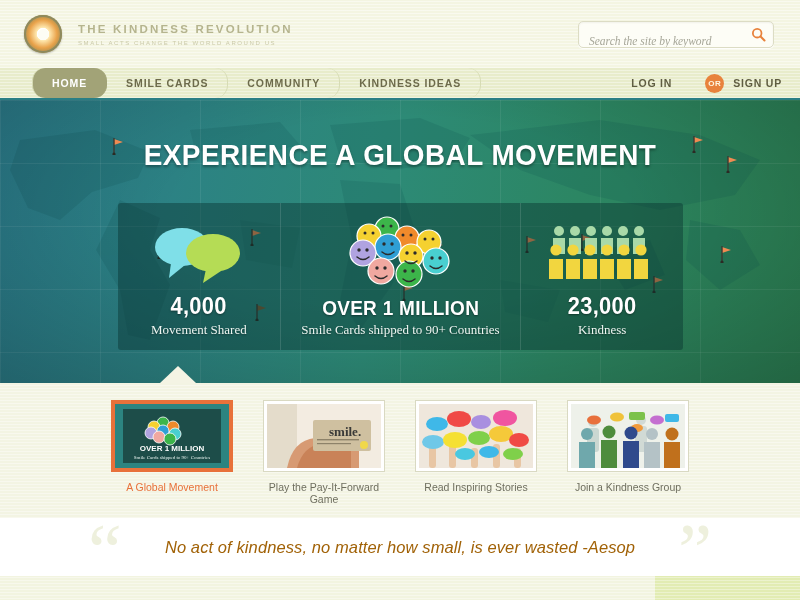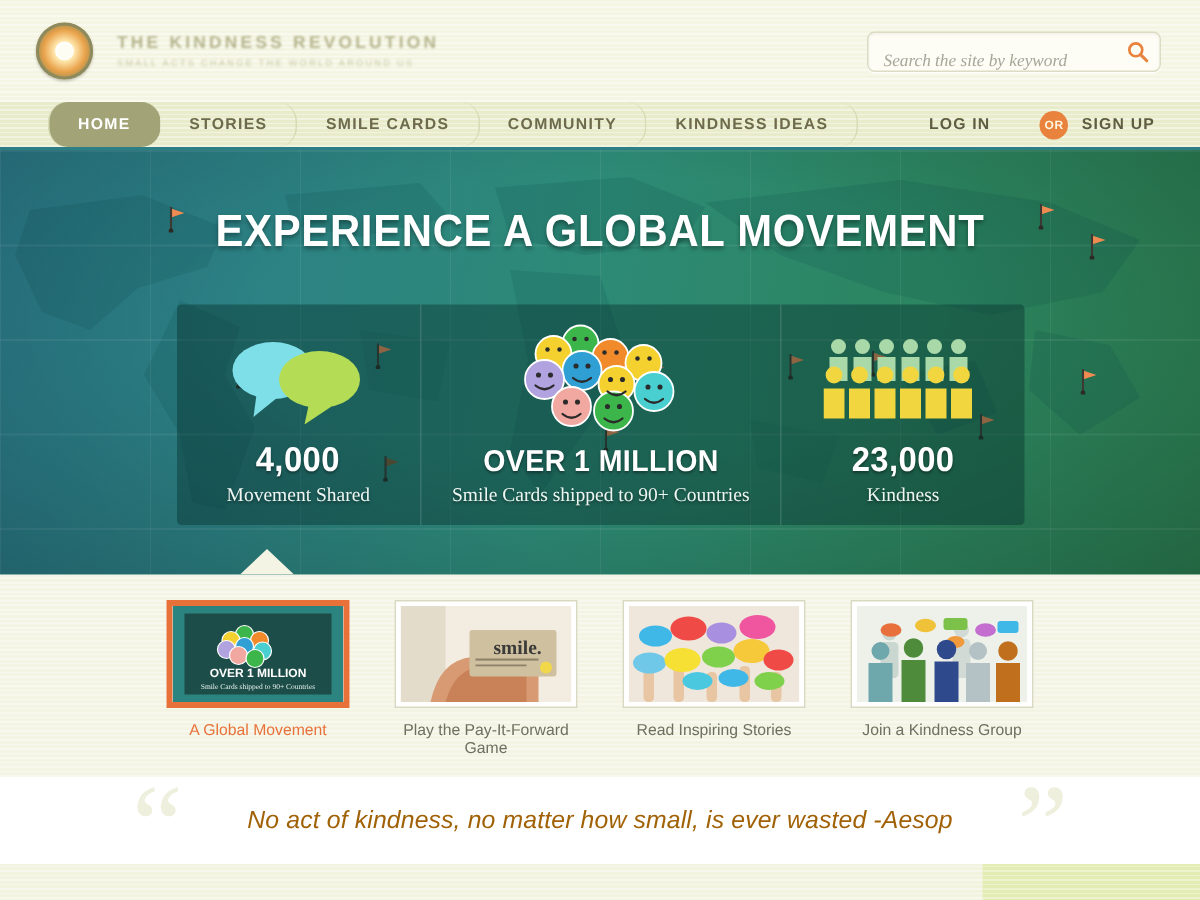--- a/index.html
+++ b/index.html
@@ -78,21 +78,21 @@
   .nav-item {
     display: flex; align-items: center; padding: 0 19px;
     font-size: 10.5px; font-weight: bold; letter-spacing: .9px;
     color: #6d6b4b; text-transform: uppercase; cursor: pointer;
     border-right: 1px solid #d6dbb4;
     border-radius: 13px;
   }
   .nav-item:first-child { border-left: 1px solid #d6dbb4; margin-left: 32px; }
   .nav-item.active { background: #a2a377; color: #ffffff; border-right-color:#a2a377; }
   .nav-right {
-    position: absolute; right: 30px; top: 0; bottom: 0;
+    position: absolute; right: 18px; top: 0; bottom: 0;
     display: flex; align-items: center; gap: 9px;
   }
   .nav-auth {
     font-size: 10.5px; font-weight: bold; letter-spacing: .8px;
     color: #5f5d41; text-transform: uppercase; cursor: pointer;
   }
   .or-badge {
     width: 19px; height: 19px; border-radius: 50%;
     background: #e8823c; color: #fff6e0;
     font-size: 8px; font-weight: bold; letter-spacing:.4px;
@@ -233,21 +233,20 @@
         <svg width="15" height="15" viewBox="0 0 16 16">
           <circle cx="6.6" cy="6.6" r="4.6" fill="none" stroke="#e8823c" stroke-width="1.9"></circle>
           <line x1="10.2" y1="10.2" x2="14.4" y2="14.4" stroke="#e8823c" stroke-width="2.2" stroke-linecap="round"></line>
         </svg>
       </button>
     </div>
   </div>
 
   <div class="nav">
     <div class="nav-item active">HOME</div>
-    <div class="nav-item">STORIES</div>
     <div class="nav-item">SMILE CARDS</div>
     <div class="nav-item">COMMUNITY</div>
     <div class="nav-item">KINDNESS IDEAS</div>
     <div class="nav-right">
       <span class="nav-auth">LOG IN</span>
       <span class="or-badge">OR</span>
       <span class="nav-auth">SIGN UP</span>
     </div>
   </div>
 

